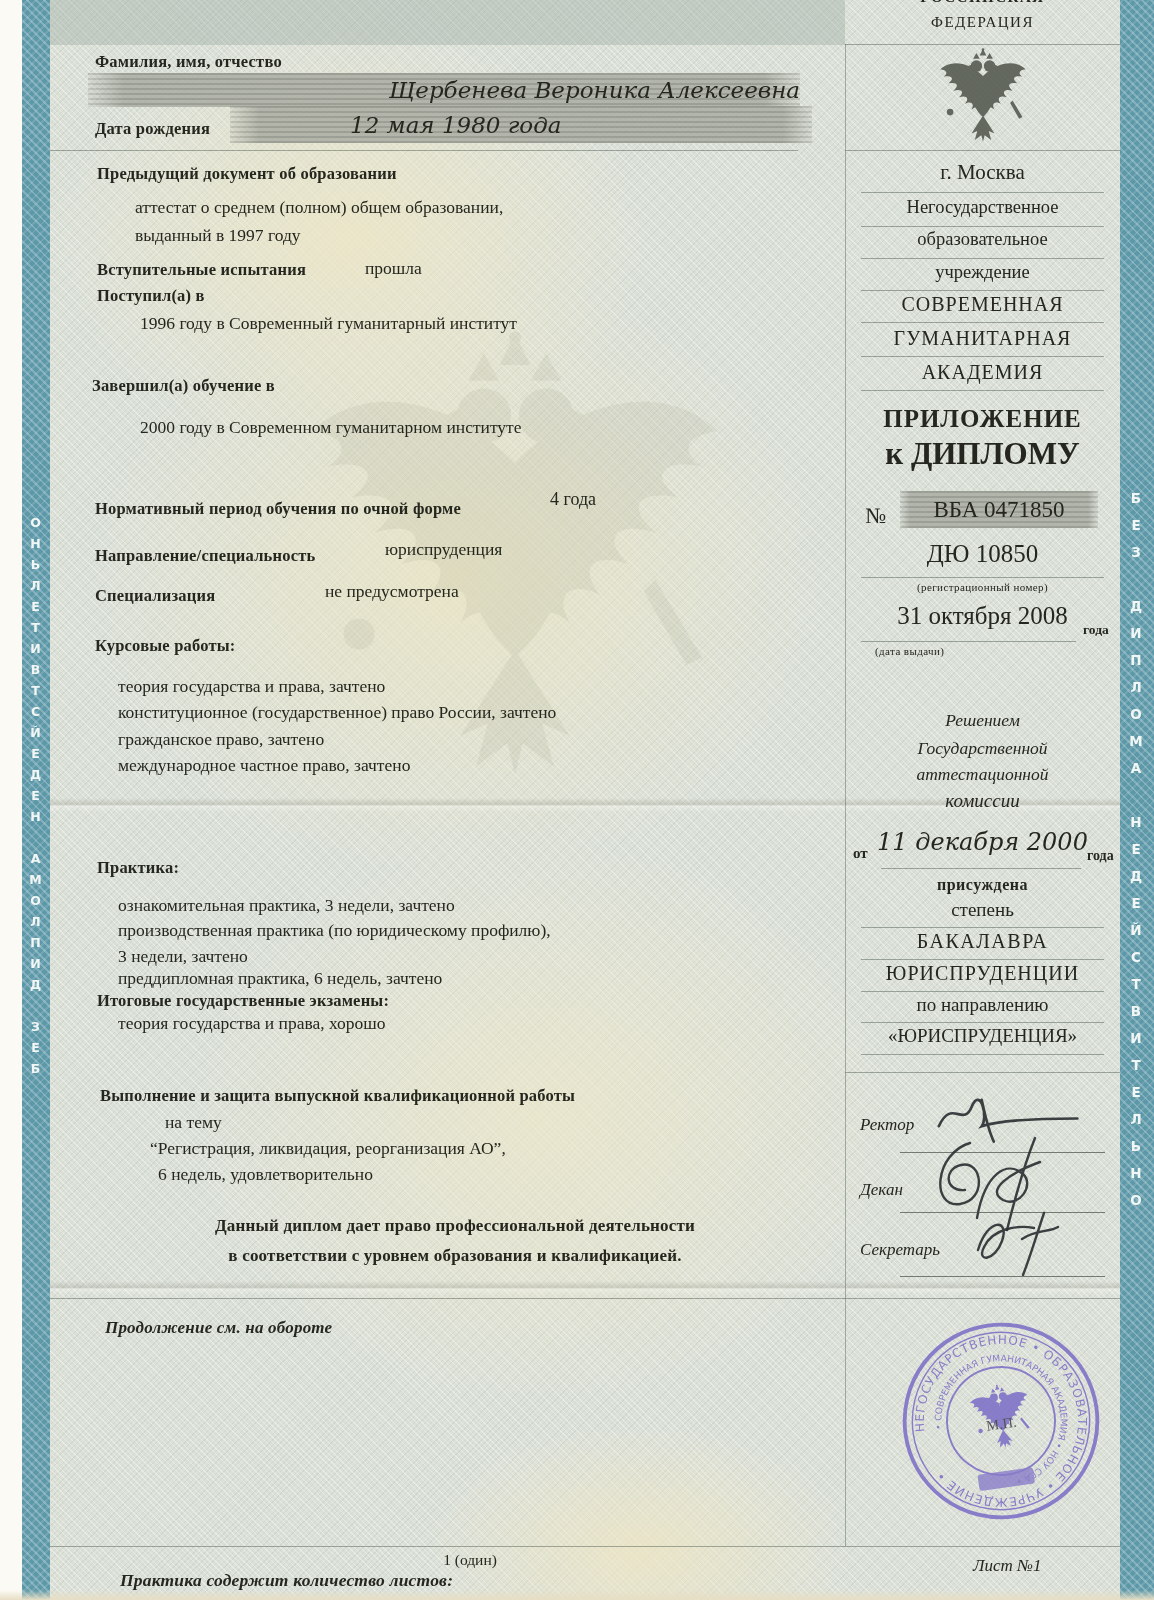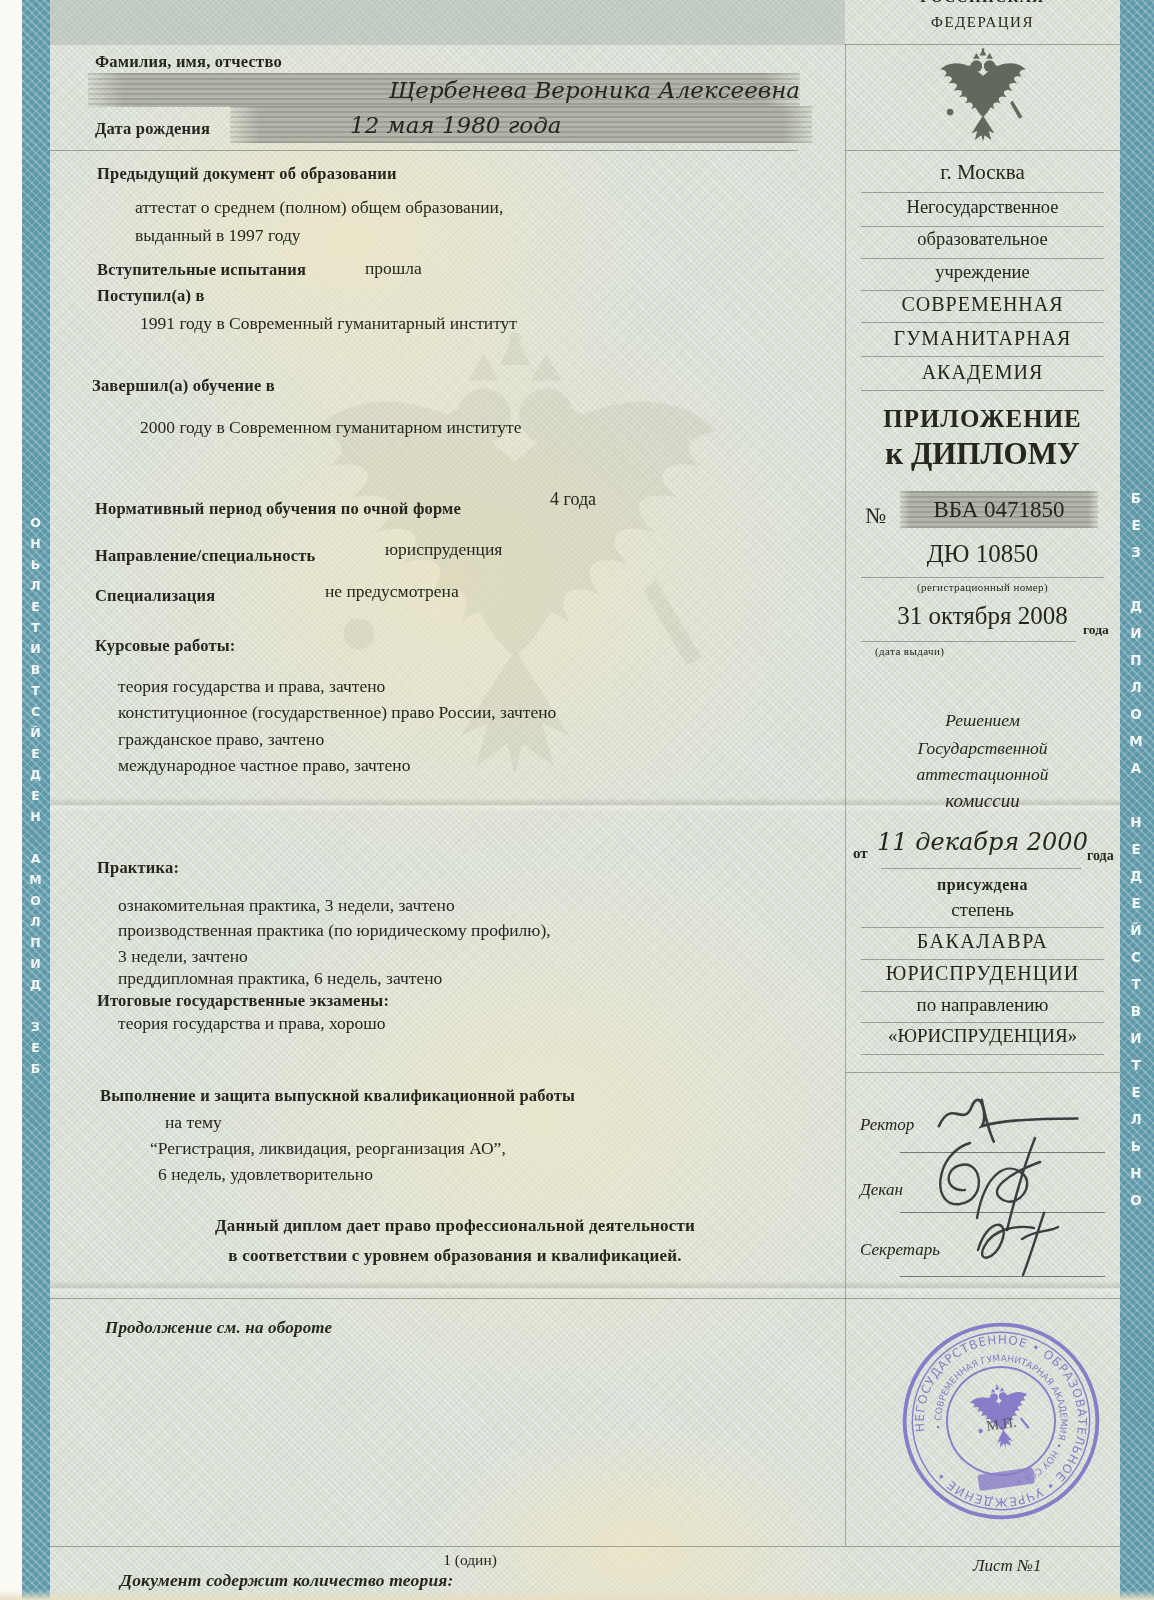--- a/index.html
+++ b/index.html
@@ -114,21 +114,21 @@
   <div class="abs hline" style="left:0;top:150px;width:748px"></div>
 
   <div class="abs lbl" style="left:47px;top:164px">Предыдущий документ об образовании</div>
   <div class="abs val" style="left:85px;top:197px">аттестат о среднем (полном) общем образовании,</div>
   <div class="abs val" style="left:85px;top:225px">выданный  в 1997 году</div>
 
   <div class="abs lbl" style="left:47px;top:260px">Вступительные испытания</div>
   <div class="abs val" style="left:315px;top:258px">прошла</div>
 
   <div class="abs lbl" style="left:47px;top:286px">Поступил(а) в</div>
-  <div class="abs val" style="left:90px;top:313px">1991 году в Современный гуманитарный институт</div>
+  <div class="abs val" style="left:90px;top:313px">1996 году в Современный гуманитарный институт</div>
 
   <div class="abs lbl" style="left:42px;top:376px">Завершил(а) обучение в</div>
   <div class="abs val" style="left:90px;top:417px">2000 году в Современном гуманитарном институте</div>
 
   <div class="abs lbl" style="left:45px;top:499px">Нормативный период обучения по очной форме</div>
   <div class="abs val" style="left:500px;top:489px;font-size:18px">4 года</div>
 
   <div class="abs lbl" style="left:45px;top:546px">Направление/специальность</div>
   <div class="abs val" style="left:335px;top:539px">юриспруденция</div>
 
@@ -157,21 +157,21 @@
 
   <div class="abs lbl ctr" style="left:105px;top:1216px;width:600px;font-size:17px">Данный диплом дает право профессиональной деятельности</div>
   <div class="abs lbl ctr" style="left:105px;top:1246px;width:600px;font-size:17px">в соответствии с уровнем образования и квалификацией.</div>
 
   <div class="abs hline" style="left:0;top:1298px;width:1070px"></div>
 
   <div class="abs lbl it" style="left:55px;top:1318px;font-size:17px">Продолжение см. на обороте</div>
 
   <div class="abs hline" style="left:0;top:1546px;width:1070px"></div>
   <div class="abs val ctr" style="left:360px;top:1551px;width:120px;font-size:15.5px">1 (один)</div>
-  <div class="abs lbl it" style="left:70px;top:1570px;font-size:17.5px">Документ содержит количество теория:</div>
+  <div class="abs lbl it" style="left:70px;top:1570px;font-size:17.5px">Практика содержит количество листов:</div>
 
   <div class="abs colborder"></div>
   <div class="abs rcol">
 
     <div class="rc" style="top:-11px;font-weight:bold;font-size:15px;letter-spacing:1.5px">РОССИЙСКАЯ</div>
     <div class="rc" style="top:14px;font-weight:normal;font-size:15px;letter-spacing:1.5px">ФЕДЕРАЦИЯ</div>
     <div class="cline" style="top:44px"></div>
 
     <svg class="abs" viewBox="0 0 120 118" style="left:88px;top:48px;width:100px;height:97px;color:#575b52;opacity:.9">
         <use href="#eagle"></use>

